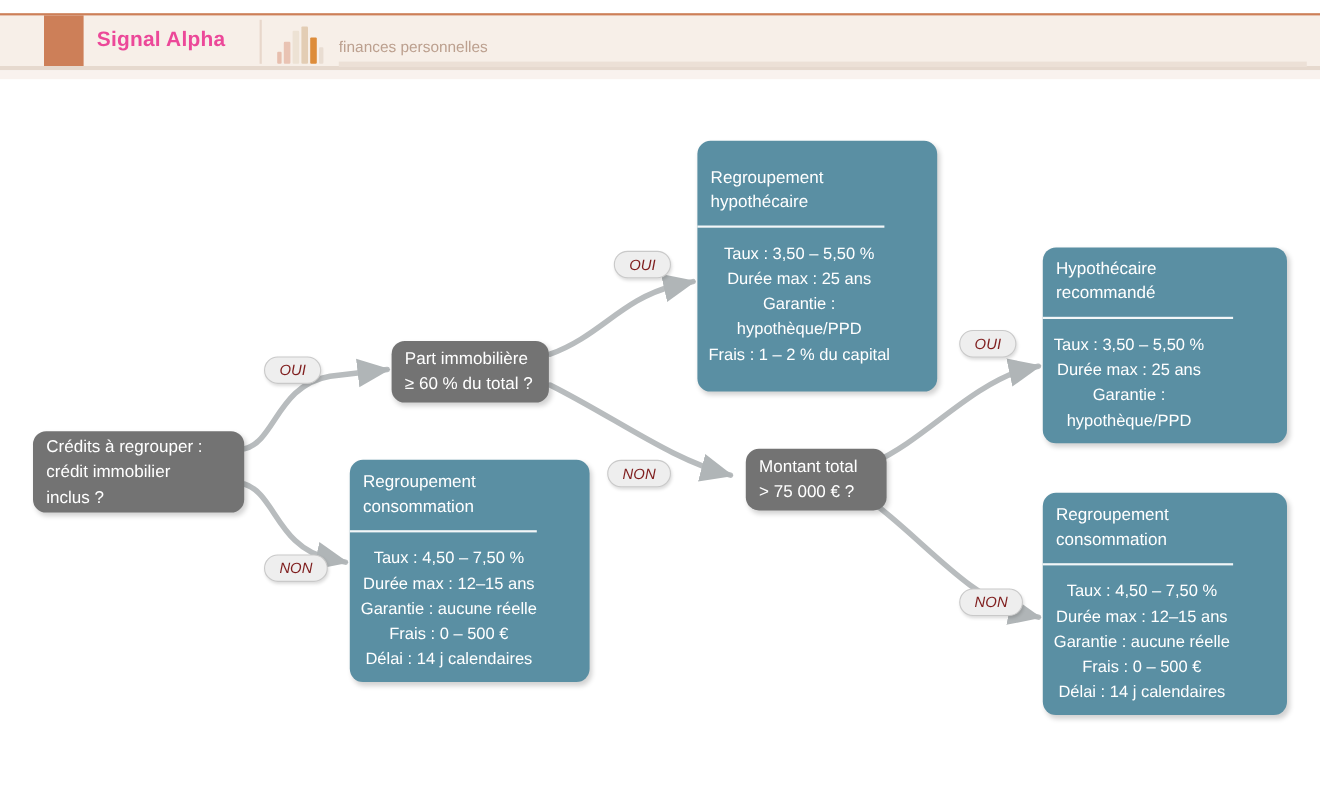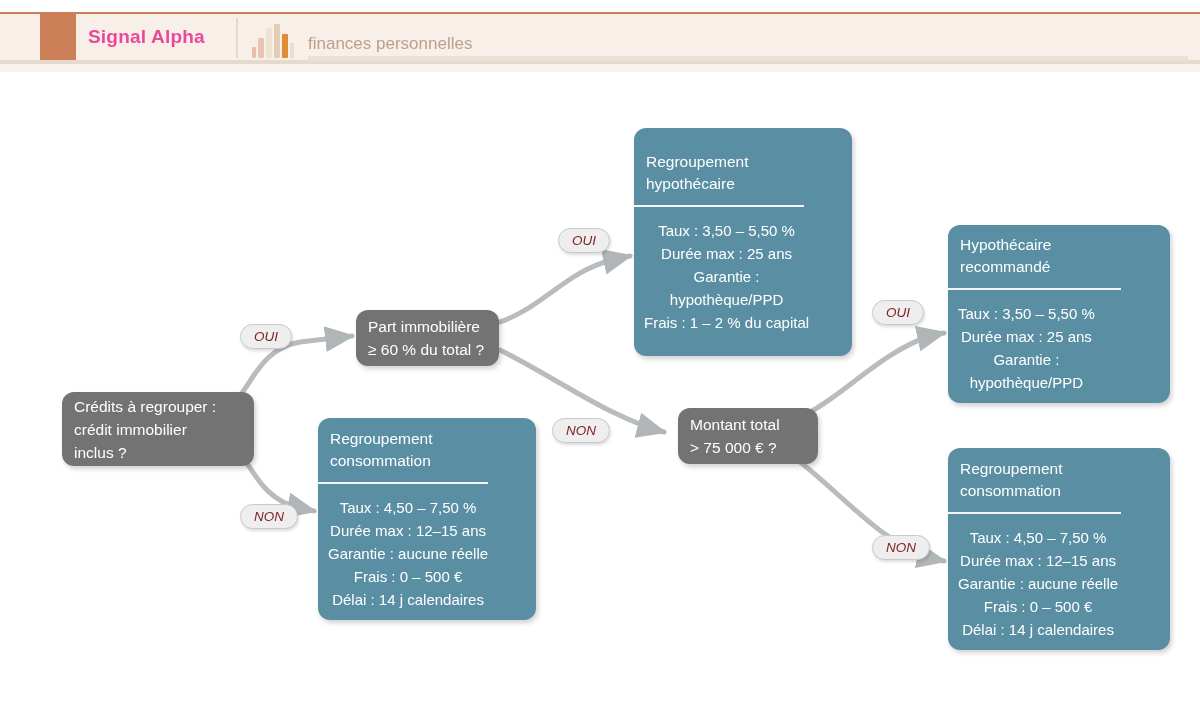--- a/index.html
+++ b/index.html
@@ -39,21 +39,21 @@
     position:absolute;left:236px;top:18px;width:2px;height:40px;
     background:#e8d7cb;
   }
   #chart-icon{
     position:absolute;left:252px;top:24px;width:42px;height:34px;
     display:flex;align-items:flex-end;gap:2px;
   }
   #chart-icon i{display:block;border-radius:1px;}
   #subtitle{
     position:absolute;left:308px;top:34px;
-    font-size:17px;color:#bca housing;
+    font-size:14px;color:#bca housing;
     color:#bca08f;
   }
   #subtitle-rule{
     position:absolute;left:308px;top:56px;width:880px;height:5px;
     background:#ece0d6;
   }
 
   
   #canvas{position:absolute;left:0;top:80px;width:1200px;height:641px;}
   #edges{position:absolute;left:0;top:0;width:1200px;height:641px;}
@@ -131,32 +131,32 @@
       <path d="M500,242 C545,226 565,192 612,180 L630,176"></path>
 
       <path d="M500,270 C560,300 610,338 664,352"></path>
 
       <path d="M795,340 C840,320 880,272 930,256 L944,253"></path>
 
       <path d="M795,378 C840,412 880,462 930,478 L944,481"></path>
     </g>
   </svg>
 
-  <div class="node gray decision" style="left:30px;top:312px;width:192px;height:74px;margin-left:32px;">
+  <div class="node gray decision" style="left:30px;top:312px;width:192px;height:74px;">
     <div class="title">Crédits à regrouper :</div>
     <div class="title">crédit immobilier</div>
     <div class="title">inclus ?</div>
   </div>
 
   <div class="node gray decision" style="left:356px;top:230px;width:143px;height:56px;">
     <div class="title">Part immobilière</div>
     <div class="title">≥ 60 % du total ?</div>
   </div>
 
-  <div class="node gray decision" style="left:678px;top:328px;width:140px;height:56px;">
+  <div class="node gray decision" style="left:678px;top:328px;width:128px;height:56px;">
     <div class="title">Montant total</div>
     <div class="title">&gt; 75 000 € ?</div>
   </div>
 
   <div class="node teal" style="left:634px;top:48px;width:218px;height:228px;">
     <div class="title">Regroupement</div>
     <div class="title">hypothécaire</div>
     <div class="rule"></div>
     <div class="lines">
       <div>Taux : 3,50 – 5,50 %</div>

